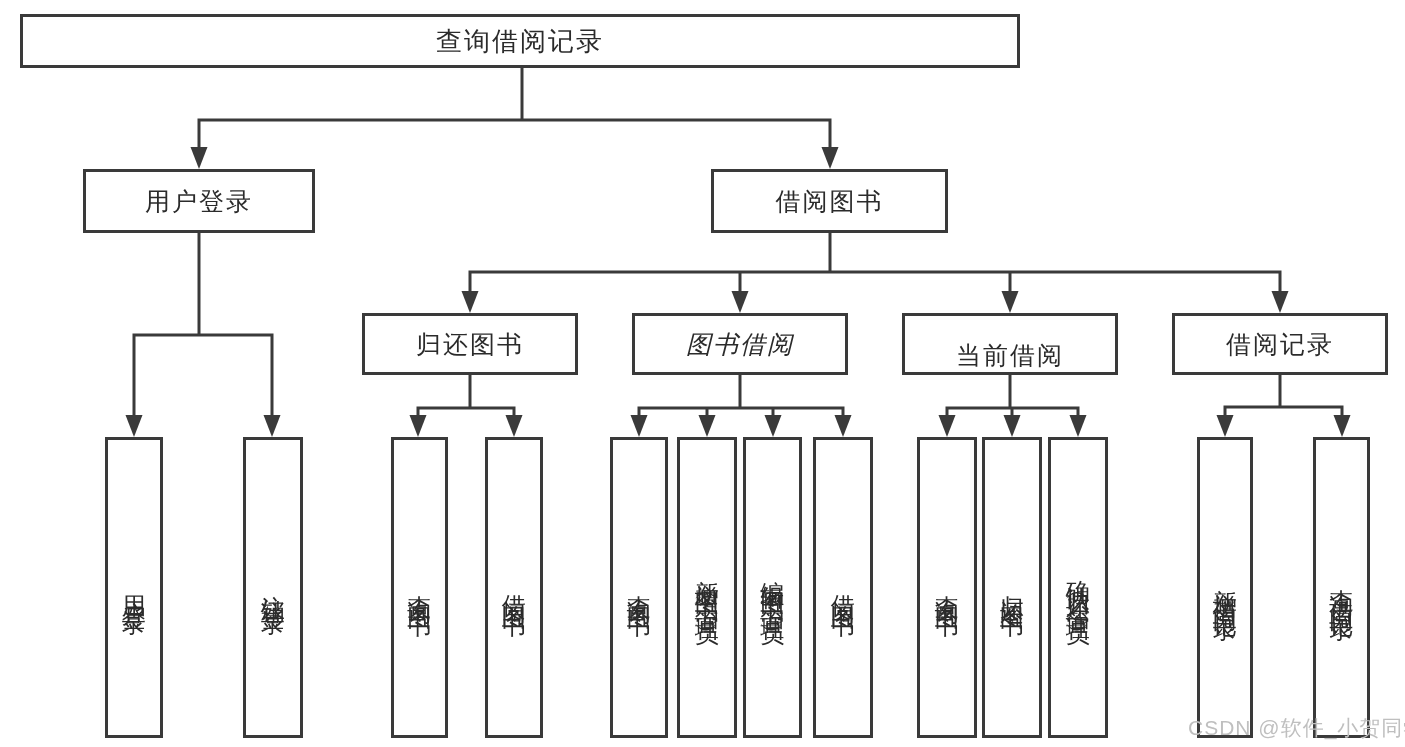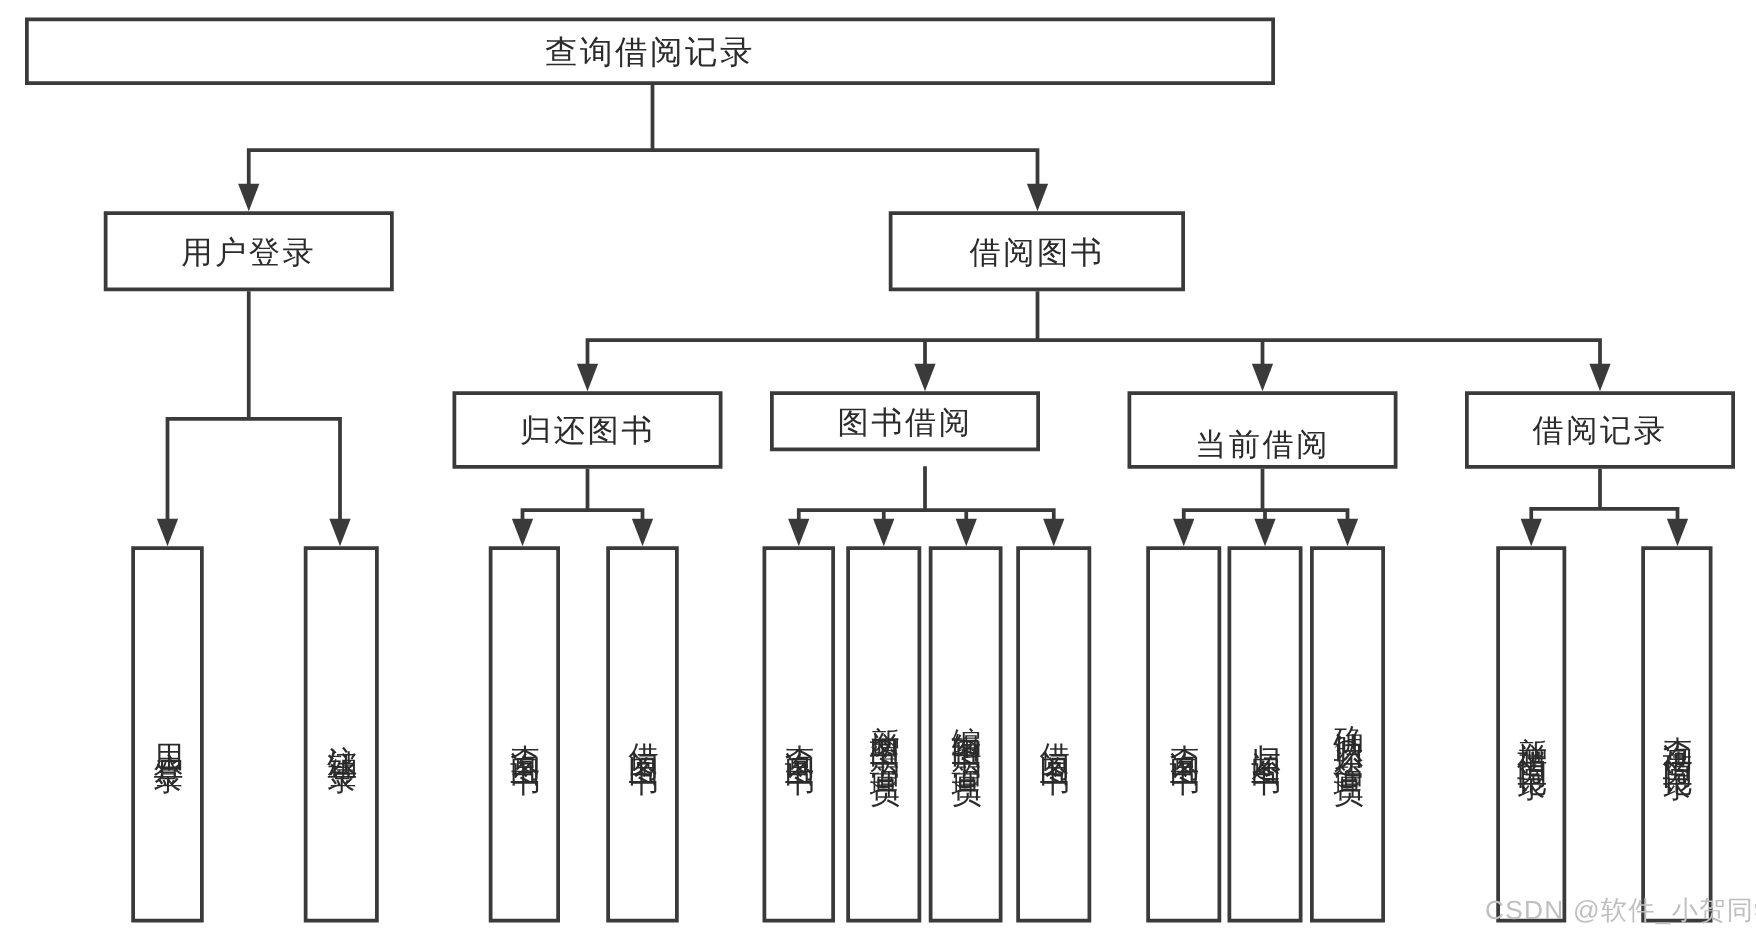--- a/index.html
+++ b/index.html
@@ -19,21 +19,21 @@
   .root-label { font-size:26px; letter-spacing:2px; white-space:nowrap; }
   .v-label {
     writing-mode:vertical-rl; text-orientation:mixed;
     font-size:24px; letter-spacing:6px; line-height:1.15; white-space:nowrap;
   }
   
   .n-root  { left:20px;  top:14px;  width:1000px; height:54px; }
   .n-login { left:83px;  top:169px; width:232px;  height:64px; }
   .n-mgmt  { left:711px; top:169px; width:237px;  height:64px; }
   .n-m0 { left:362px;  top:313px; width:216px; height:62px; }
-  .n-m1 { left:616px;  top:313px; width:216px; height:48px; }
+  .n-m1 { left:632px;  top:313px; width:216px; height:62px;font-style:italic; }
   .n-m2 { left:902px;  top:313px; width:216px; height:62px;align-items:flex-end; }
   .n-m3 { left:1172px; top:313px; width:216px; height:62px; }
   .leaf { top:437px; height:301px; }
   .l-a0 { left:105px;  width:58px; }
   .l-a1 { left:243px;  width:60px; }
   .l-b0 { left:391px;  width:57px; }
   .l-b1 { left:485px;  width:58px; }
   .l-c0 { left:610px;  width:58px; }
   .l-c1 { left:677px;  width:60px; }
   .l-c2 { left:743px;  width:59px; }

